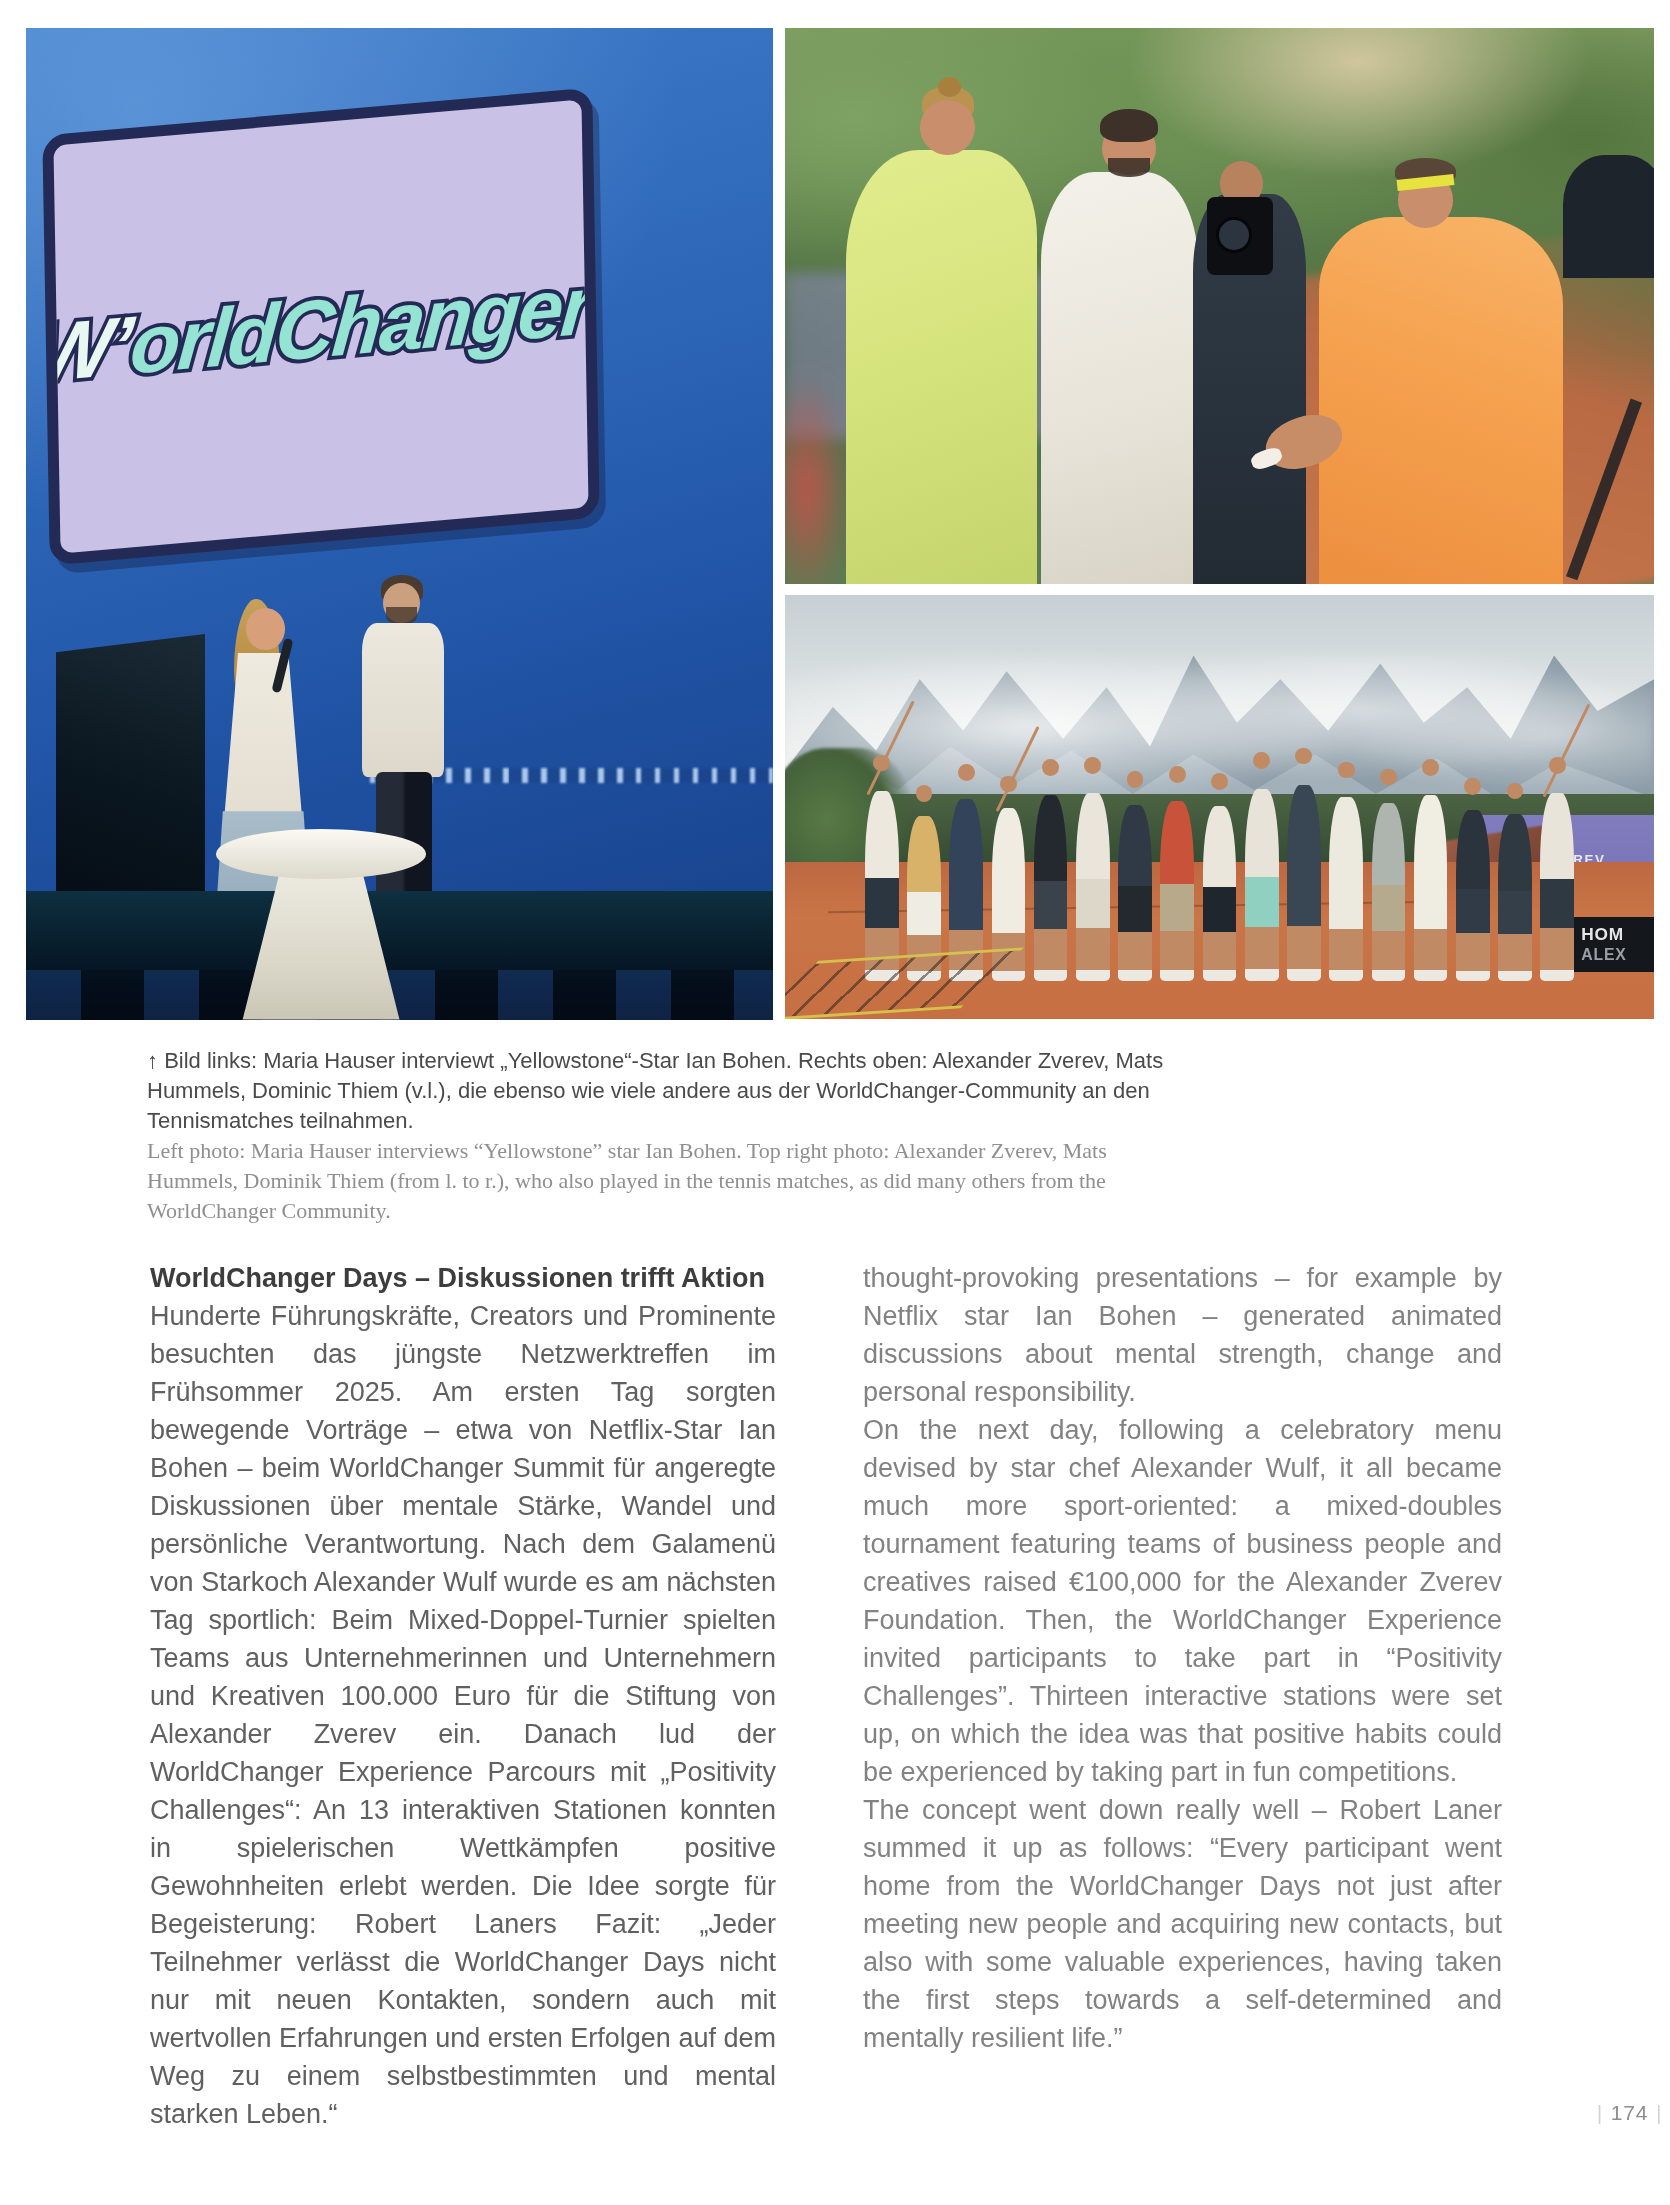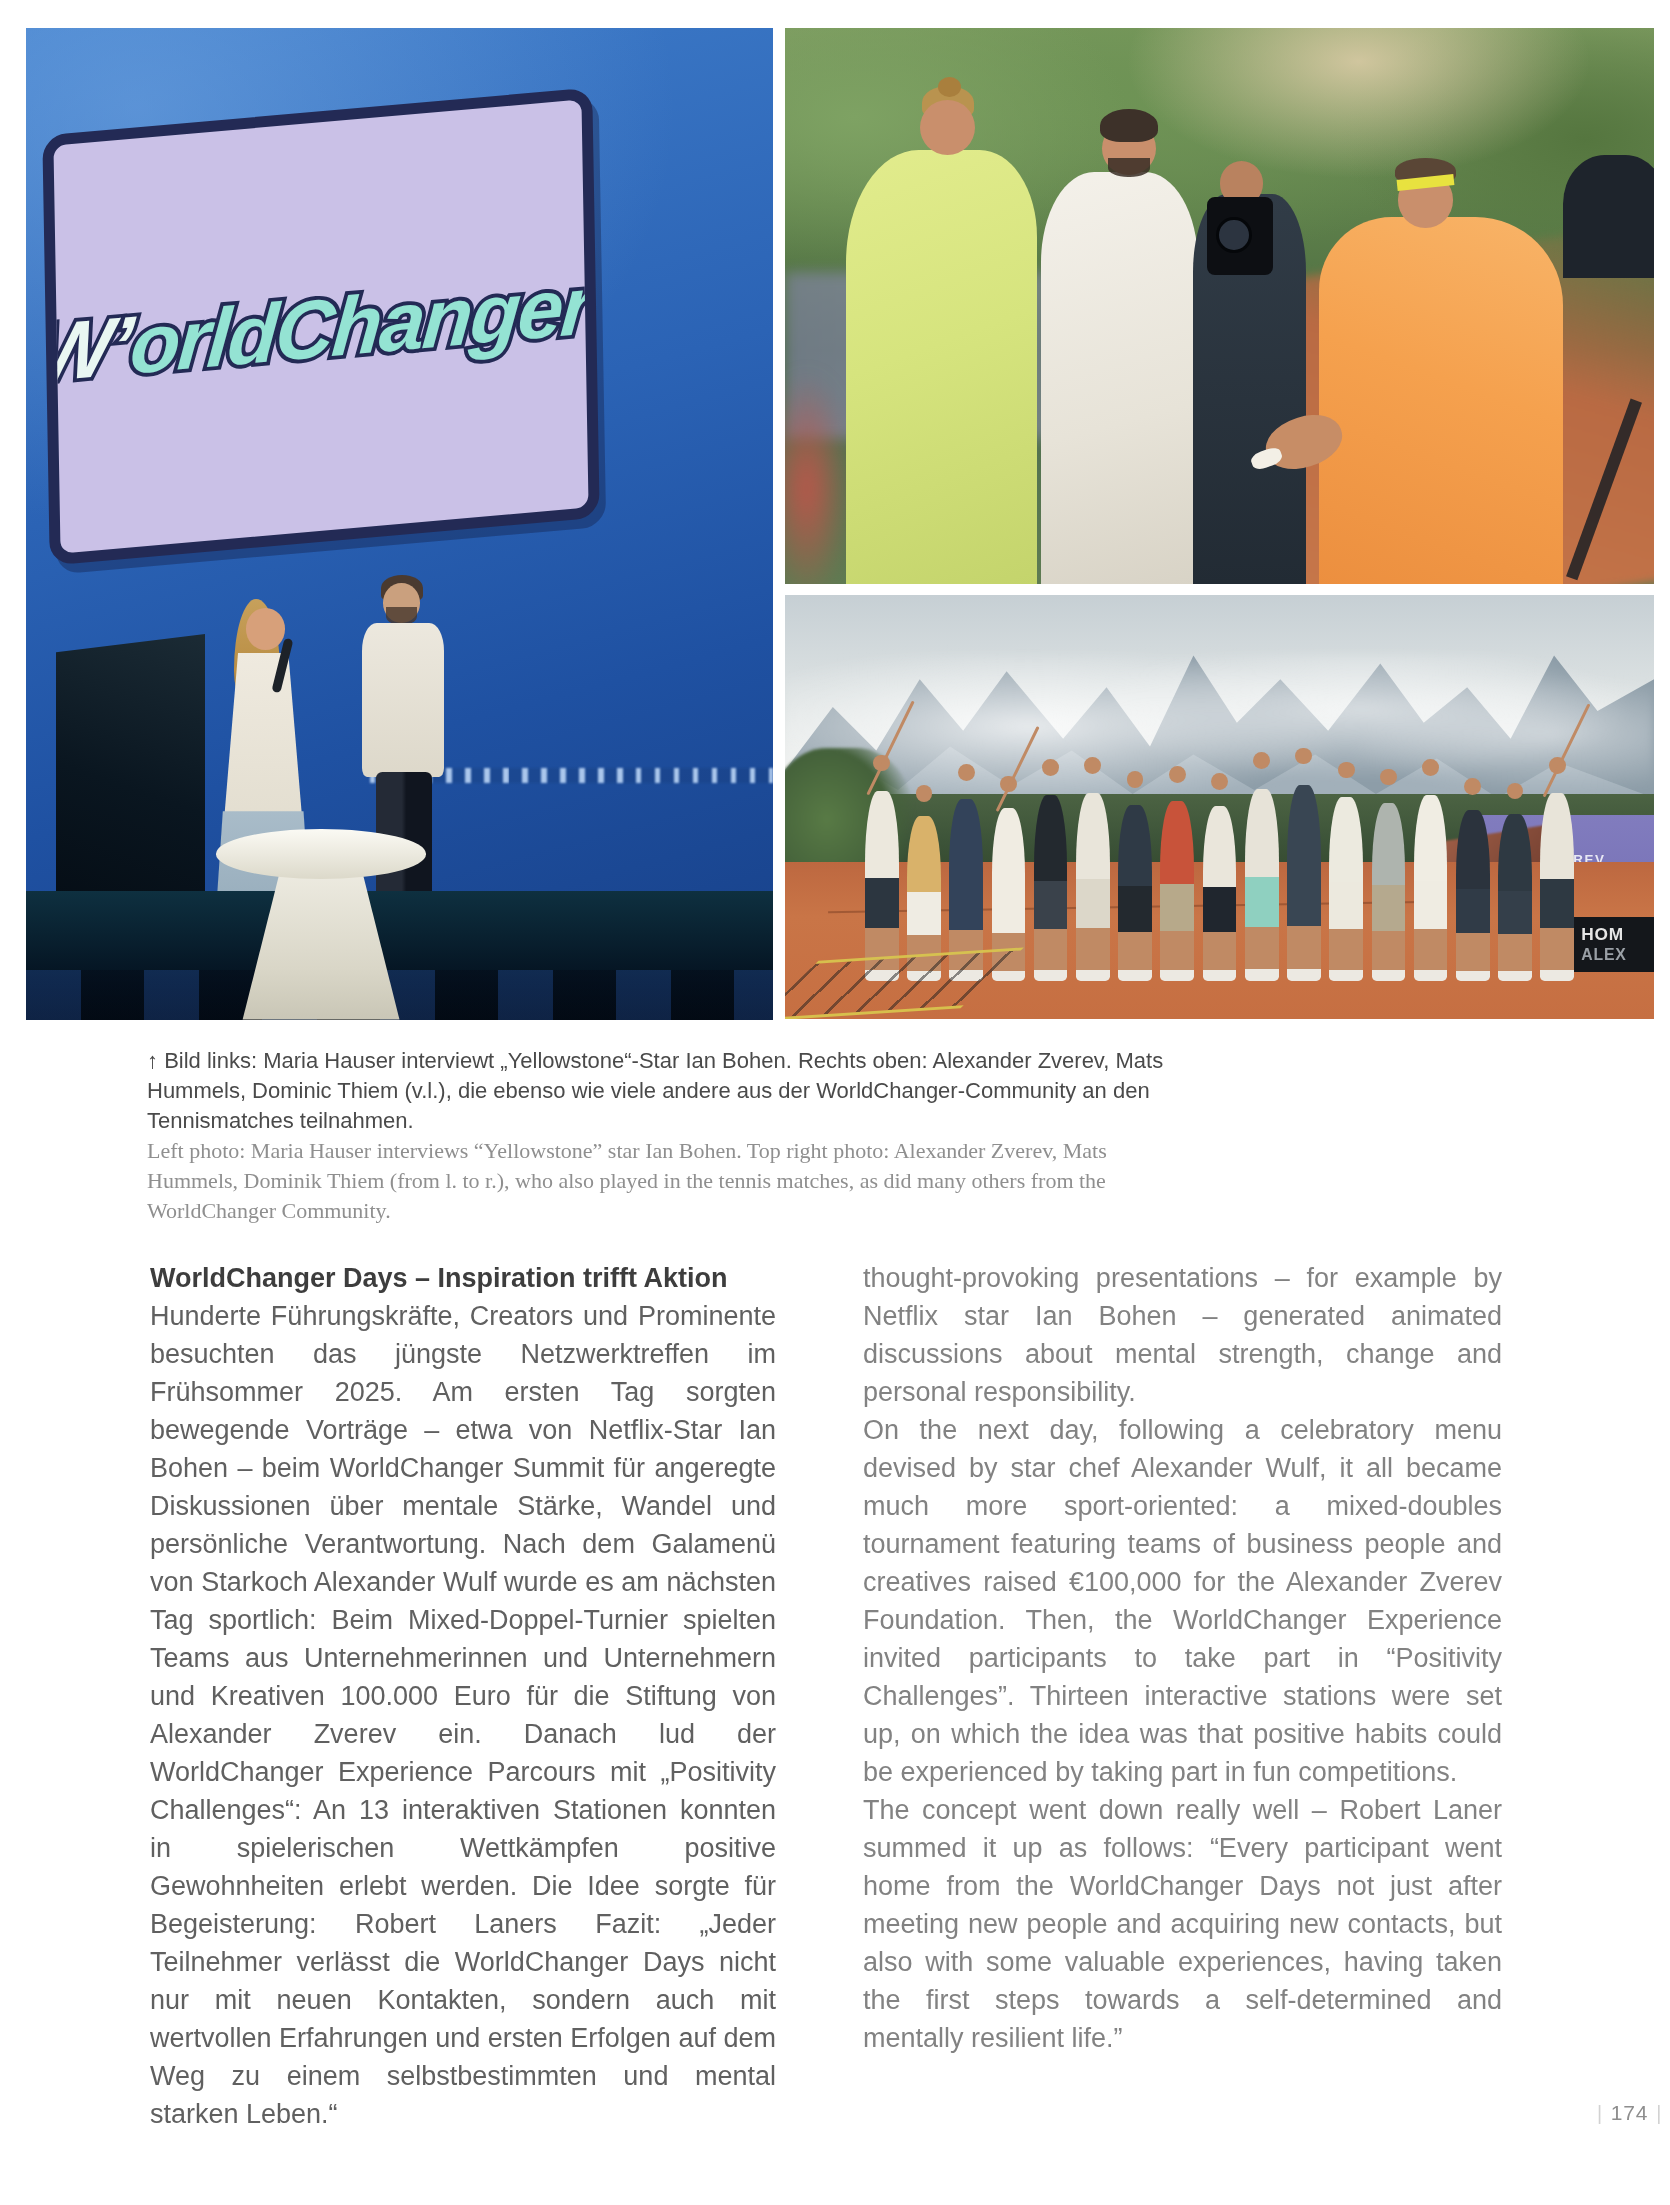--- a/index.html
+++ b/index.html
@@ -269,21 +269,21 @@
     <div class="gr-ladder"></div>
   </div>
 
   <div class="caption">
     <p class="de" lang="de"><span class="arrow">↑</span> <span>Bild links: Maria Hauser interviewt „Yellowstone“-Star Ian Bohen. Rechts oben: Alexander Zverev, Mats Hummels, Dominic Thiem (v.l.), die ebenso wie viele andere aus der WorldChanger-Community an den Tennismatches teilnahmen.</span></p>
     <p class="en" lang="en">Left photo: Maria Hauser interviews “Yellowstone” star Ian Bohen. Top right photo: Alexander Zverev, Mats Hummels, Dominik Thiem (from l. to r.), who also played in the tennis matches, as did many others from the WorldChanger Community.</p>
   </div>
 
   <div class="article">
     <div class="col col-de" lang="de">
-      <p class="headline">WorldChanger Days – Inspiration trifft Aktion</p>
+      <p class="headline">WorldChanger Days – Diskussionen trifft Aktion</p>
       <p>Hunderte Führungskräfte, Creators und Prominente besuchten das jüngste Netzwerktreffen im Frühsommer 2025. Am ersten Tag sorgten bewegende Vorträge – etwa von Netflix-Star Ian Bohen – beim WorldChanger Summit für angeregte Diskussionen über mentale Stärke, Wandel und persönliche Verantwortung. Nach dem Galamenü von Starkoch Alexander Wulf wurde es am nächsten Tag sportlich: Beim Mixed-Doppel-Turnier spielten Teams aus Unternehmerinnen und Unternehmern und Kreativen 100.000 Euro für die Stiftung von Alexander Zverev ein. Danach lud der WorldChanger Experience Parcours mit „Positivity Challenges“: An 13 interaktiven Stationen konnten in spielerischen Wettkämpfen positive Gewohnheiten erlebt werden. Die Idee sorgte für Begeisterung: Robert Laners Fazit: „Jeder Teilnehmer verlässt die WorldChanger Days nicht nur mit neuen Kontakten, sondern auch mit wertvollen Erfahrungen und ersten Erfolgen auf dem Weg zu einem selbstbestimmten und mental starken Leben.“</p>
     </div>
     <div class="col col-en" lang="en">
       <p>thought-provoking presentations – for example by Netflix star Ian Bohen – generated animated discussions about mental strength, change and personal responsibility.</p>
       <p>On the next day, following a celebratory menu devised by star chef Alexander Wulf, it all became much more sport-oriented: a mixed-doubles tournament featuring teams of business people and creatives raised €100,000 for the Alexander Zverev Foundation. Then, the WorldChanger Experience invited participants to take part in “Positivity Challenges”. Thirteen interactive stations were set up, on which the idea was that positive habits could be experienced by taking part in fun competitions.</p>
       <p>The concept went down really well – Robert Laner summed it up as follows: “Every participant went home from the WorldChanger Days not just after meeting new people and acquiring new contacts, but also with some valuable experiences, having taken the first steps towards a self-determined and mentally resilient life.”</p>
     </div>
   </div>
 
   <div class="folio">

